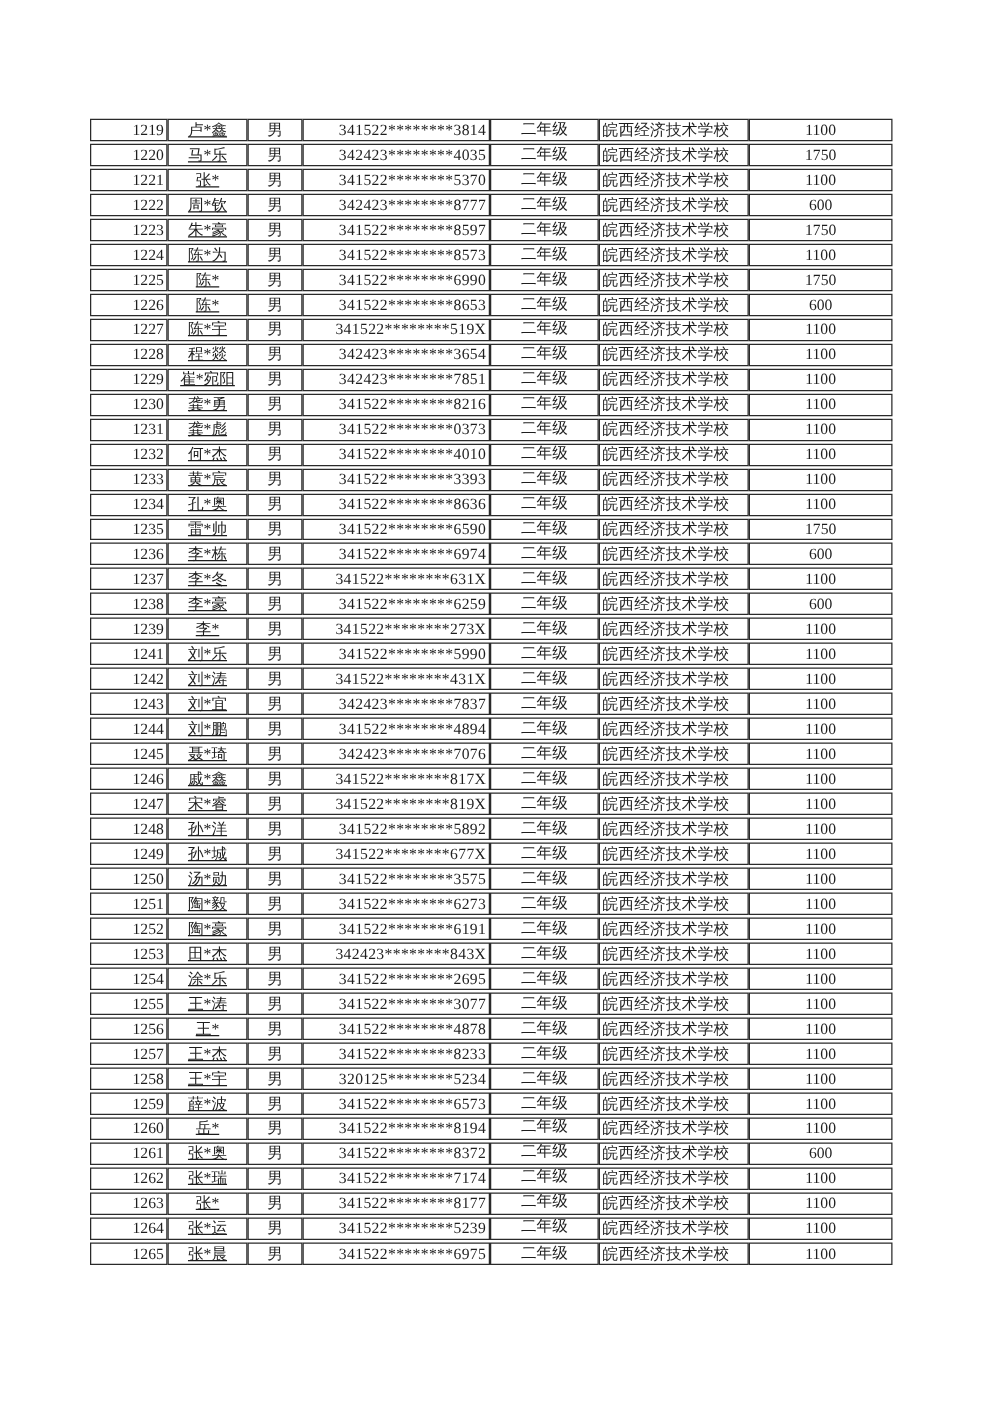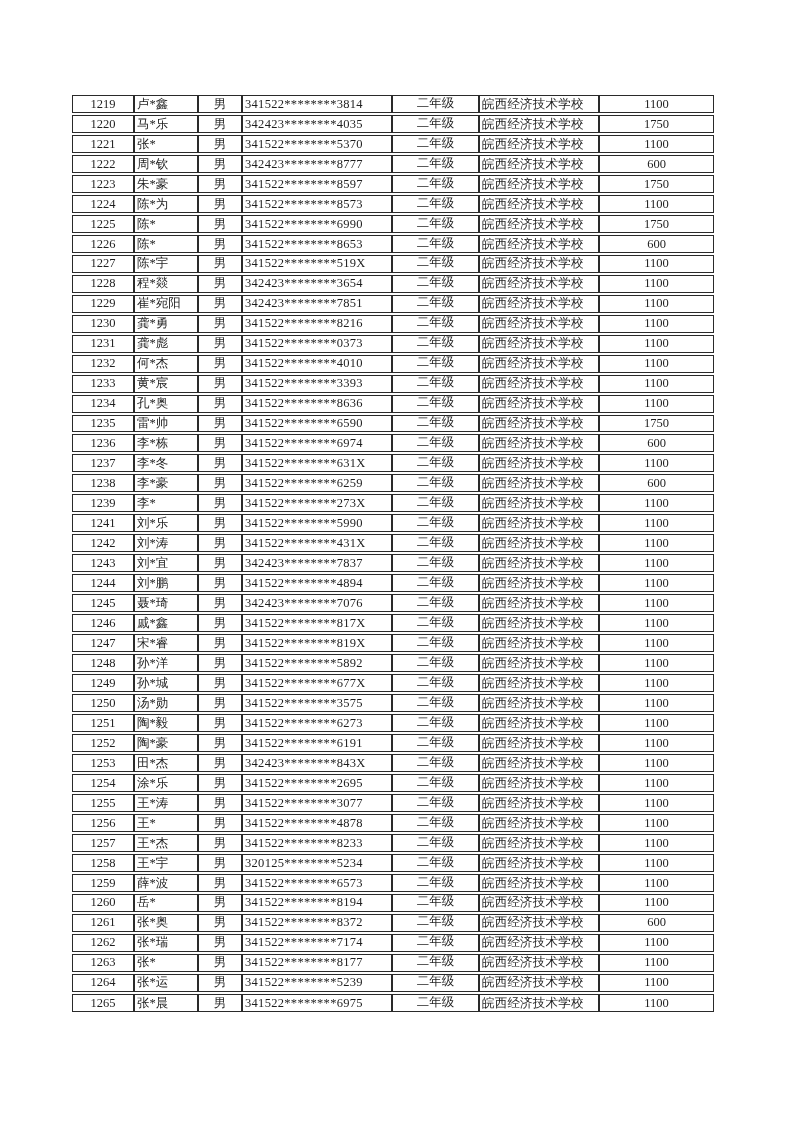--- a/index.html
+++ b/index.html
@@ -28,24 +28,24 @@
   }
   table.roster td {
     border: 1px solid #2a2a2a;
     padding: 0 2px;
     font-size: 12.5px;
     line-height: 1;
     white-space: nowrap;
     overflow: hidden;
     vertical-align: middle;
   }
-  td.c-no      { text-align: center; }
-  td.c-name    { text-align: left; padding-left: 4px; font-size: 13px; }
+  td.c-no      { text-align: right; }
+  td.c-name    { text-align: center; padding-left: 4px; font-size: 13px; text-decoration: underline; }
   td.c-gender  { text-align: center; font-size: 13px; }
-  td.c-id      { text-align: left; padding-left: 3px; letter-spacing: 0.3px; }
+  td.c-id      { text-align: right; padding-left: 3px; letter-spacing: 0.3px; }
   td.c-grade   { text-align: center; font-size: 13px; font-family: Liberation Mono, monospace; }
   td.c-school  { text-align: left; font-size: 13px; letter-spacing: 0.2px; }
   td.c-amount  { text-align: center; font-family: Liberation Serif, serif; }
 </style>
 </head>
 <body>
 
 <div class="page">
   <table class="roster">
     <colgroup>

